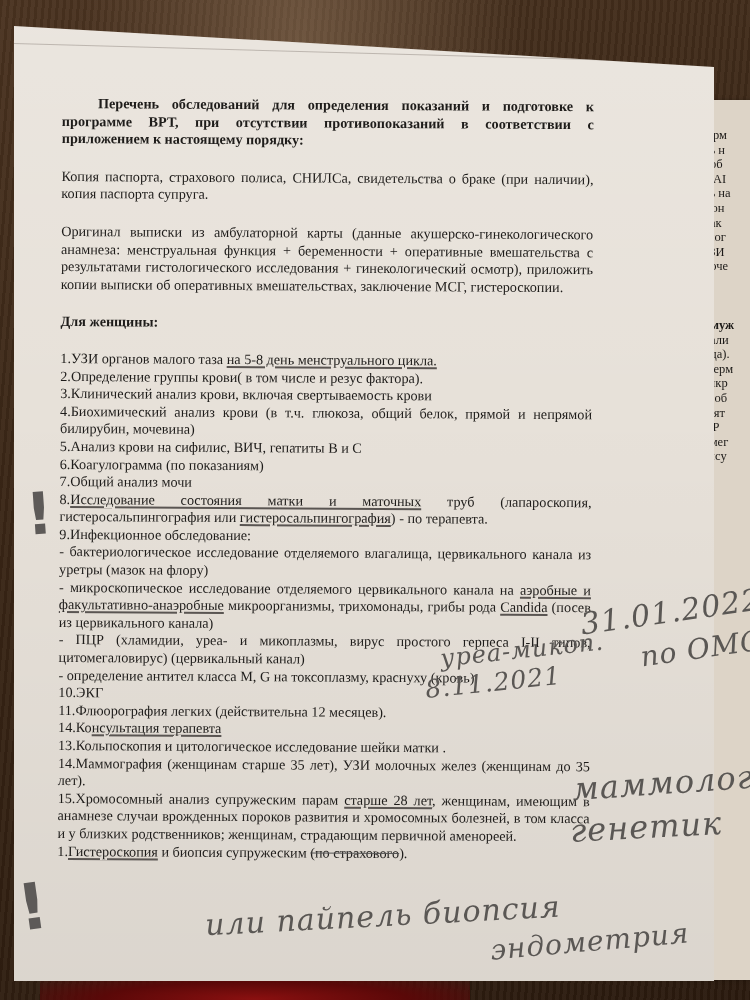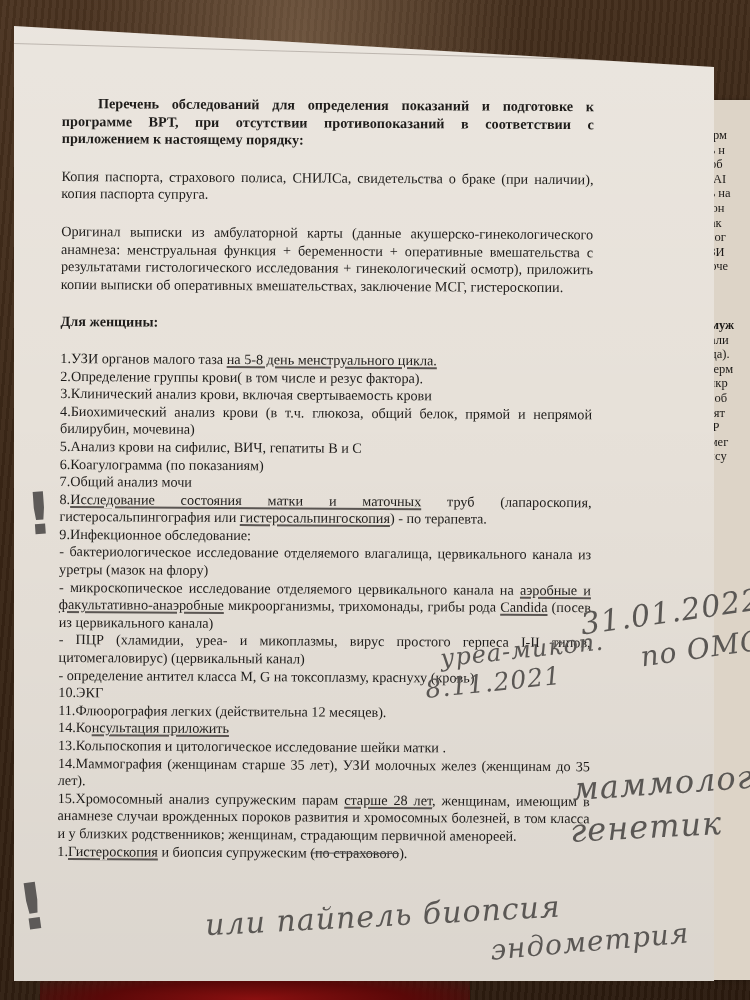--- a/index.html
+++ b/index.html
@@ -109,29 +109,29 @@
   <p class="para">Оригинал выписки из амбулаторной карты (данные акушерско-гинекологического анамнеза: менструальная функция + беременности + оперативные вмешательства с результатами гистологического исследования + гинекологический осмотр), приложить копии выписки об оперативных вмешательствах, заключение МСГ, гистероскопии.</p>
   <p class="section-heading">Для женщины:</p>
 
   <p class="item"><span>1.УЗИ органов малого таза </span><span class="ul-pen">на 5-8 день менструального цикла.</span></p>
   <p class="item">2.Определение группы крови( в том числе и резус фактора).</p>
   <p class="item">3.Клинический анализ крови, включая свертываемость крови</p>
   <p class="item">4.Биохимический анализ крови (в т.ч. глюкоза, общий белок, прямой и непрямой билирубин, мочевина)</p>
   <p class="item">5.Анализ крови на сифилис, ВИЧ, гепатиты В и С</p>
   <p class="item">6.Коагулограмма (по показаниям)</p>
   <p class="item">7.Общий анализ мочи</p>
-  <p class="item"><span>8.</span><span class="ul-pen">Исследование состояния матки и маточных</span><span> труб (лапароскопия, гистеросальпингография или </span><span class="ul-pen">гистеросальпингоскопия</span><span>) - по терапевта.</span></p>
+  <p class="item"><span>8.</span><span class="ul-pen">Исследование состояния матки и маточных</span><span> труб (лапароскопия, гистеросальпингография или </span><span class="ul-pen">гистеросальпингография</span><span>) - по терапевта.</span></p>
   <p class="item">9.Инфекционное обследование:</p>
   <p class="item sub">- бактериологическое исследование отделяемого влагалища, цервикального канала из уретры (мазок на флору)</p>
   <p class="item sub"><span>- микроскопическое исследование отделяемого цервикального канала на </span><span class="ul-pen">аэробные и факультативно-анаэробные</span><span> микроорганизмы, трихомонады, грибы рода </span><span class="ul-pen">Candida</span><span> (посев из цервикального канала)</span></p>
   <p class="item sub"> - ПЦР (хламидии, уреа- и микоплазмы, вирус простого герпеса I-II типов, цитомегаловирус) (цервикальный канал)</p>
   <p class="item sub">- определение антител класса М, G на токсоплазму, краснуху (кровь)</p>
   <p class="item">10.ЭКГ</p>
   <p class="item">11.Флюорография легких (действительна 12 месяцев).</p>
-  <p class="item"><span>14.Ко</span><span class="ul-pen">нсультация приложить</span></p>
+  <p class="item"><span>14.Ко</span><span class="ul-pen">нсультация терапевта</span></p>
   <p class="item">13.Кольпоскопия и цитологическое исследование шейки матки .</p>
   <p class="item">14.Маммография (женщинам старше 35 лет), УЗИ молочных желез (женщинам до 35 лет).</p>
   <p class="item"><span>15.Хромосомный анализ супружеским парам </span><span class="ul-pen">старше 28 лет</span><span>, женщинам, имеющим в анамнезе случаи врожденных пороков развития и хромосомных болезней, в том класса и у близких родственников; женщинам, страдающим первичной аменореей.</span></p>
   <p class="item"><span>1.</span><span class="ul-pen">Гистероскопия</span><span> и биопсия супружеским </span><span class="strike-pen">(по страхового</span><span>).</span></p>
 </div>
 
 <div class="excl" style="left:26px; top:480px; font-size:58px; transform:rotate(-4deg);">!</div>
 <div class="excl" style="left:18px; top:870px; font-size:64px; transform:rotate(-8deg);">!</div>
 
 <div class="hand" style="left:580px; top:594px; font-size:30px; transform:rotate(-8deg);">31.01.2022</div>

